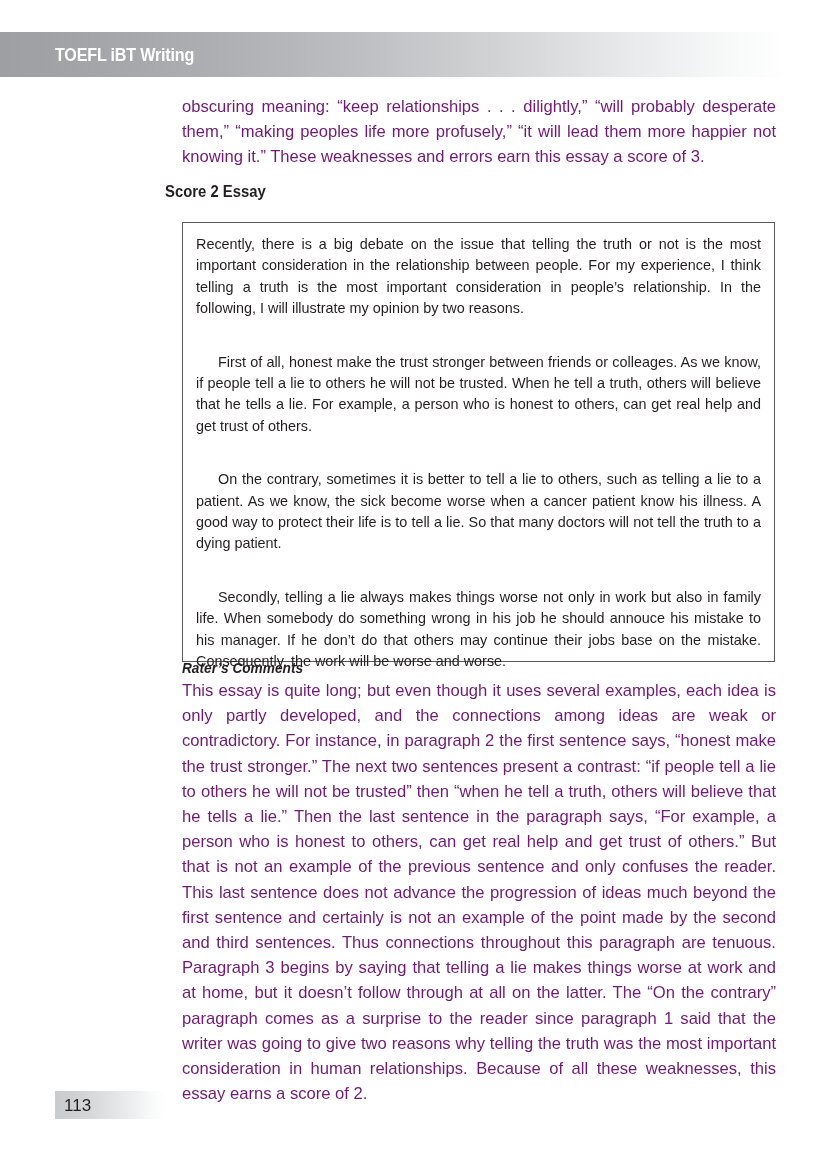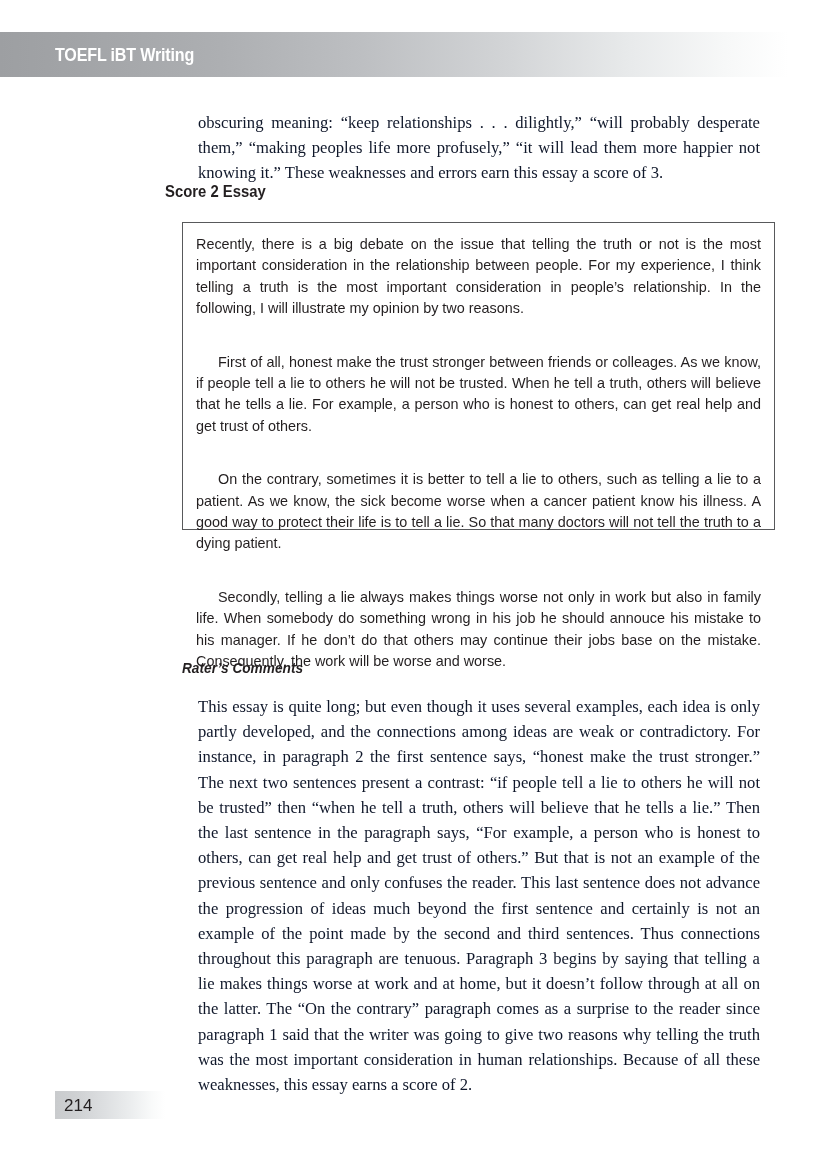--- a/index.html
+++ b/index.html
@@ -49,27 +49,27 @@
 
   
   .content {
     position: absolute;
     left: 182px;
     top: 94px;
     width: 594px;
   }
 
   p.body-serif {
-    margin: 16px;
-    font-family: Liberation Serif, serif;
+    margin: 0;
+    font-family: Liberation Sans, sans-serif;
     font-size: 16.6px;
     line-height: 25.2px;
     text-align: justify;
     text-justify: inter-word;
-    color: #0f172a;
+    color: #701a75;
     hyphens: none;
   }
 
   .section-heading {
     margin: 0;
     position: absolute;
     left: 165px;
     top: 182px;
     font-family: "Liberation Sans", "DejaVu Sans", sans-serif;
     font-weight: bold;
@@ -79,21 +79,21 @@
     transform-origin: left center;
     white-space: nowrap;
   }
 
   
   .essay-box {
     position: absolute;
     left: 182px;
     top: 222px;
     width: 593px;
-    height: 308px;
+    height: 440px;
     box-sizing: border-box;
     border: 1.1px solid #58595b;
     background: #ffffff;
     padding: 11px 13px 0 13px;
   }
   .essay-box p {
     margin: 0;
     font-family: "Liberation Sans", "DejaVu Sans", sans-serif;
     font-size: 14.4px;
     line-height: 21.4px;
@@ -171,13 +171,13 @@
   <p class="indent">On the contrary, sometimes it is better to tell a lie to others, such as telling a lie to a patient. As we know, the sick become worse when a cancer patient know his illness. A good way to protect their life is to tell a lie. So that many doctors will not tell the truth to a dying patient.</p>
   <p class="indent">Secondly, telling a lie always makes things worse not only in work but also in family life. When somebody do something wrong in his job he should annouce his mistake to his manager. If he don’t do that others may continue their jobs base on the mistake. Consequently, the work will be worse and worse.</p>
 </div>
 
 <div class="rater-heading">Rater’s Comments</div>
 <div class="rater-body">
   <p class="body-serif">This essay is quite long; but even though it uses several examples, each idea is only partly developed, and the connections among ideas are weak or contradictory. For instance, in paragraph 2 the first sentence says, “honest make the trust stronger.” The next two sentences present a contrast: “if people tell a lie to others he will not be trusted” then “when he tell a truth, others will believe that he tells a lie.” Then the last sentence in the paragraph says, “For example, a person who is honest to others, can get real help and get trust of others.” But that is not an example of the previous sentence and only confuses the reader. This last sentence does not advance the progression of ideas much beyond the first sentence and certainly is not an example of the point made by the second and third sentences. Thus connections throughout this paragraph are tenuous. Paragraph 3 begins by saying that telling a lie makes things worse at work and at home, but it doesn’t follow through at all on the latter. The “On the contrary” paragraph comes as a surprise to the reader since paragraph 1 said that the writer was going to give two reasons why telling the truth was the most important consideration in human relationships. Because of all these weaknesses, this essay earns a score of 2.</p>
 </div>
 
 <div class="folio"></div>
-<div class="folio-number">214</div>
+<div class="folio-number">113</div>
 
 </body></html>

